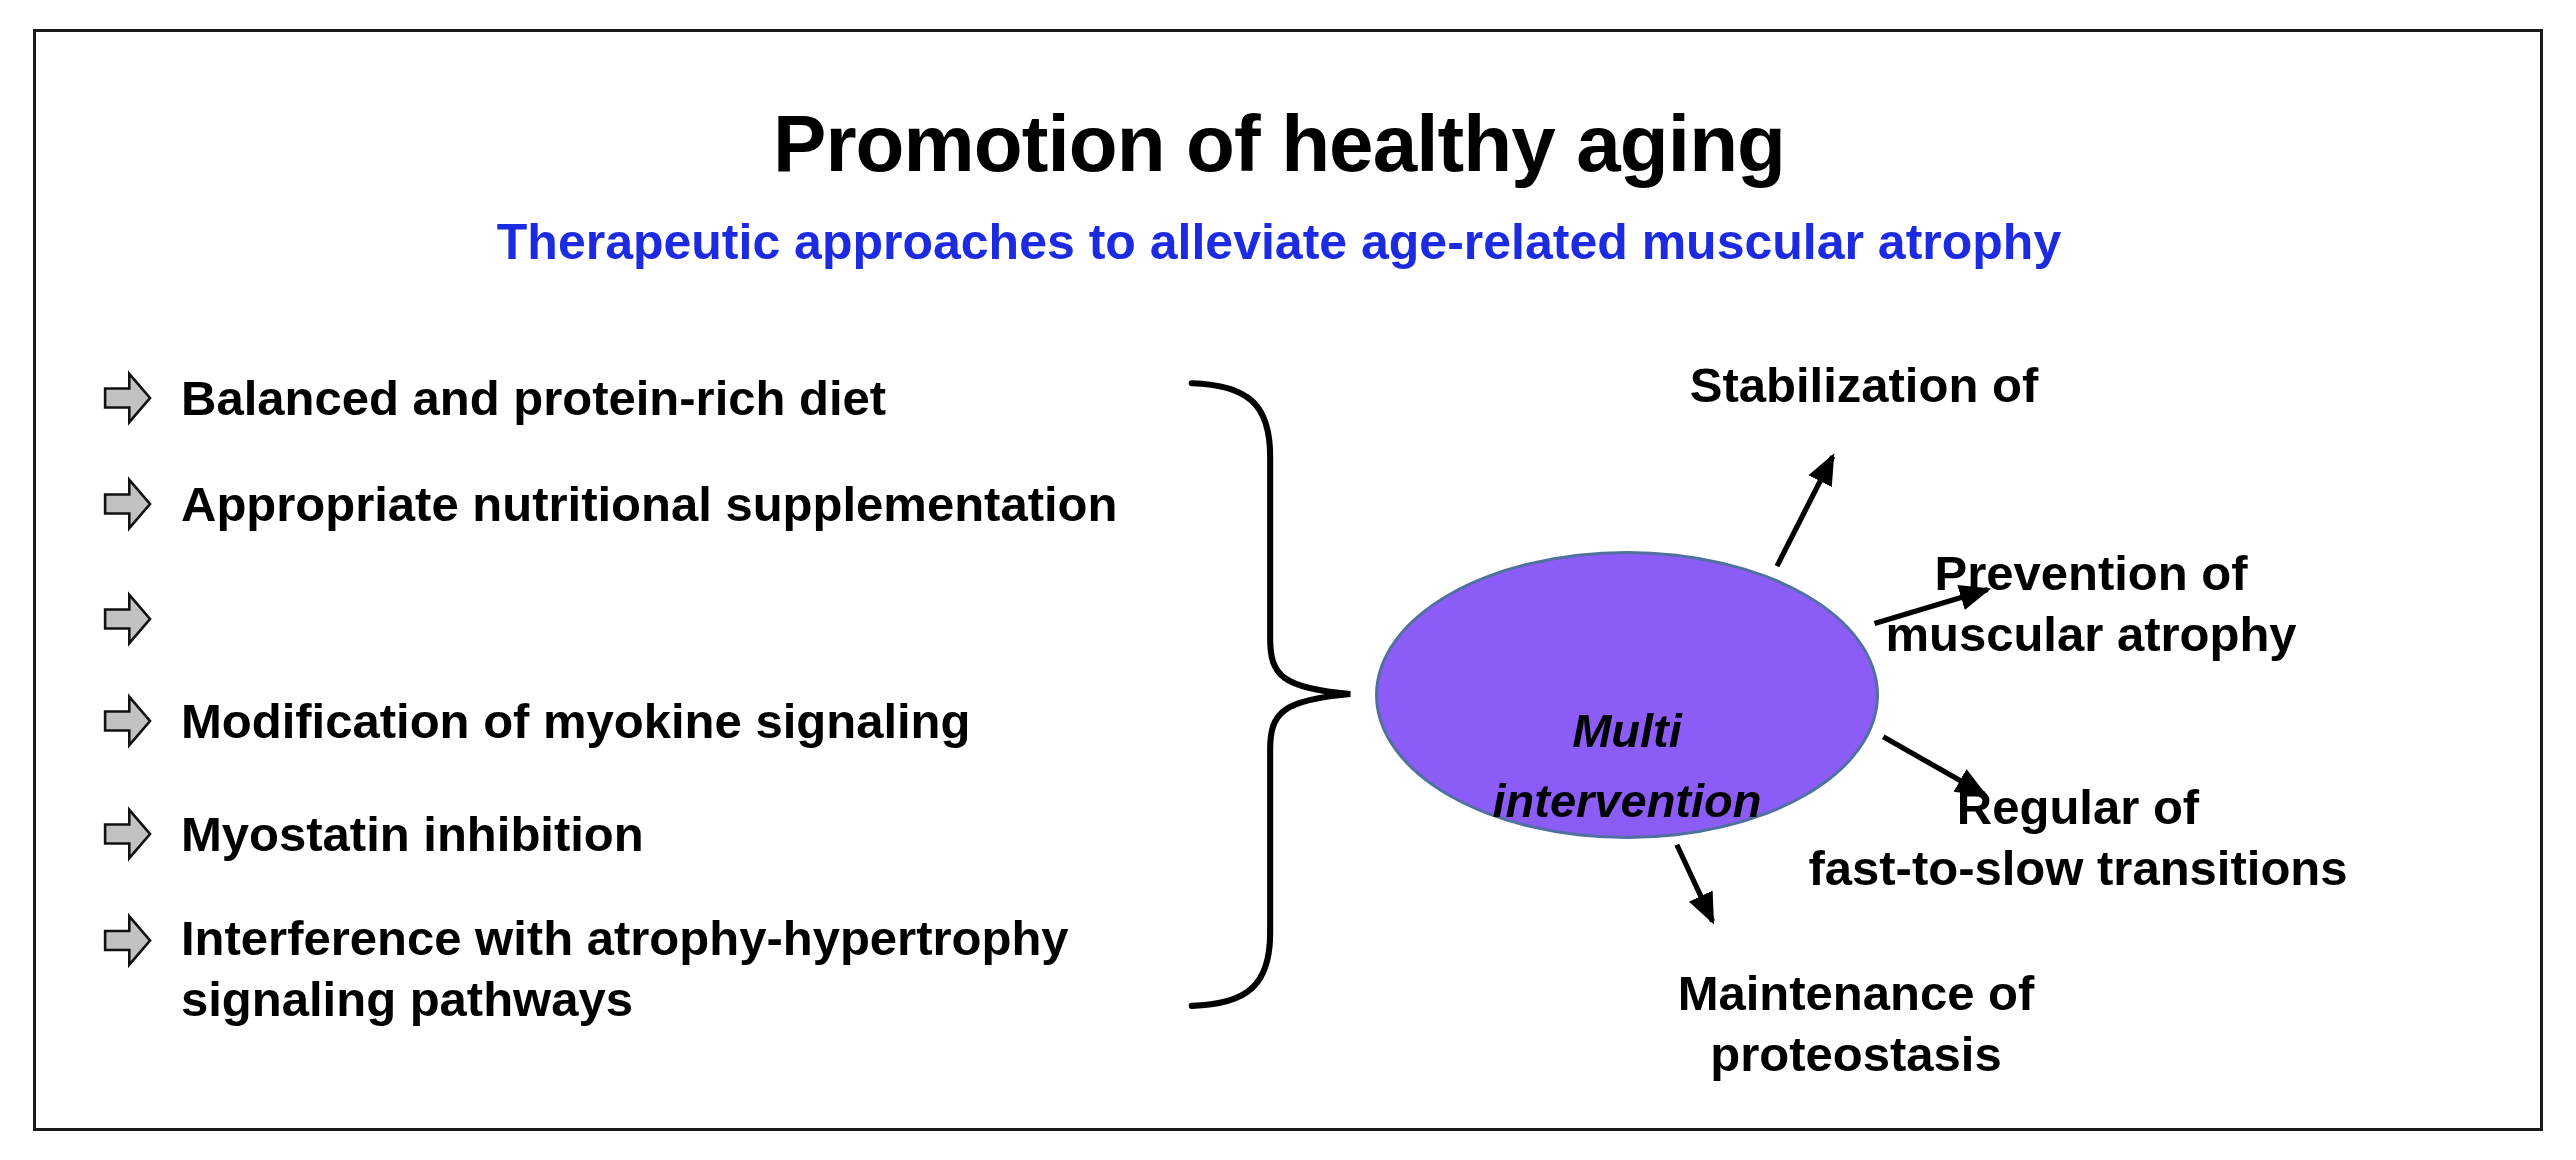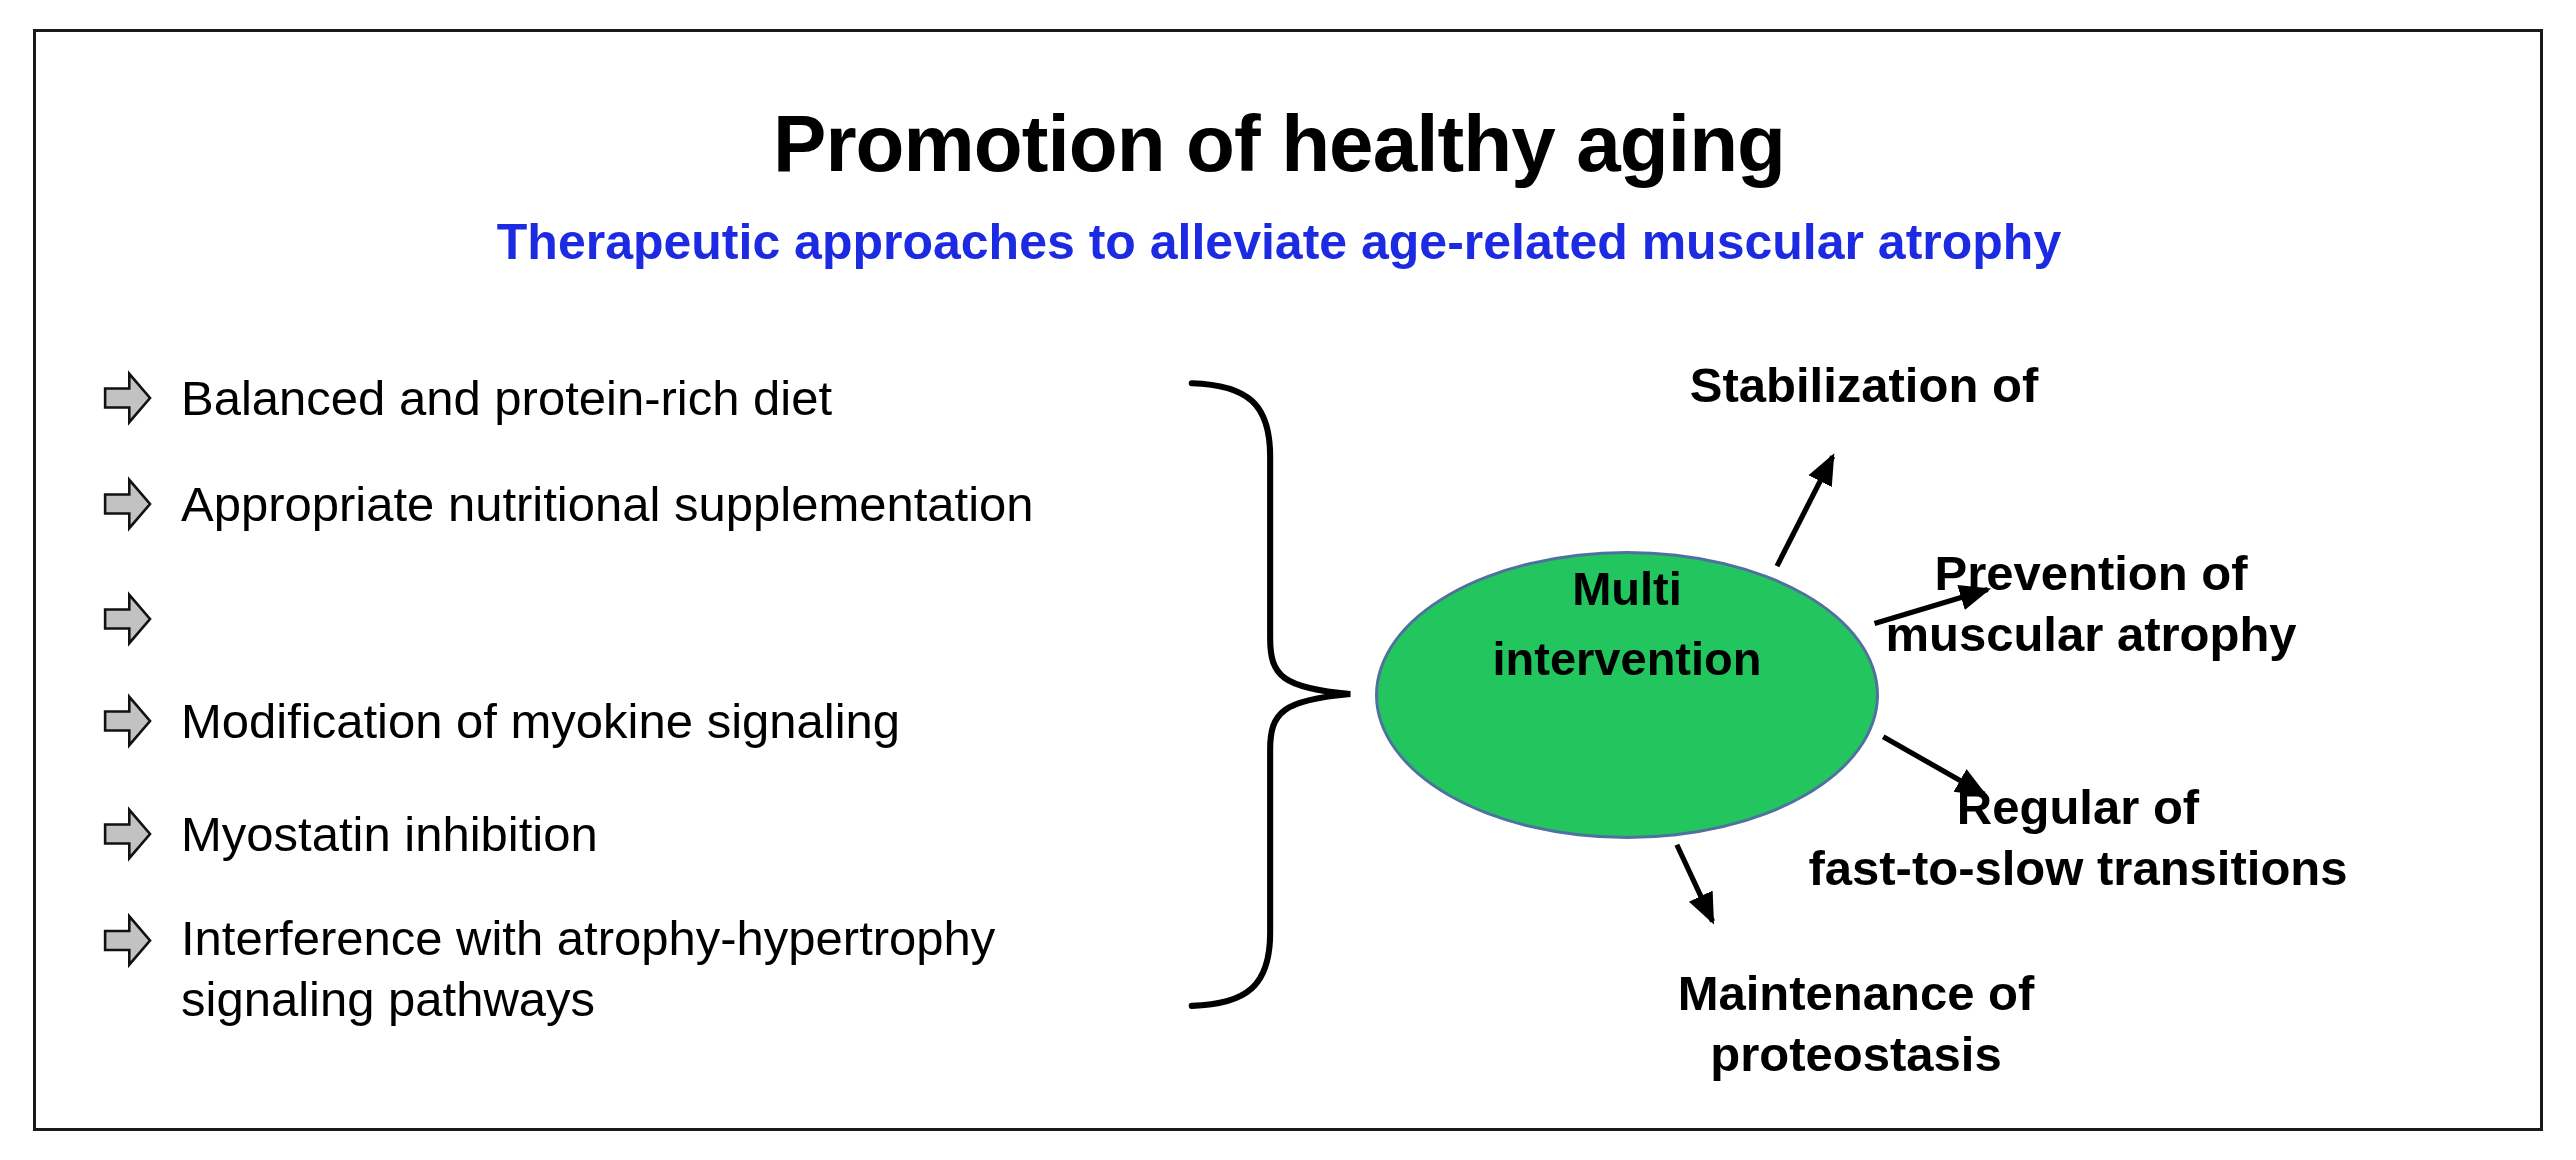--- a/index.html
+++ b/index.html
@@ -16,31 +16,31 @@
     font-size:80px; font-weight:bold; white-space:nowrap; letter-spacing:-0.9px;
   }
   .subtitle {
     position:absolute; left:1279px; top:213px; transform:translateX(-50%);
     font-size:50px; font-weight:bold; white-space:nowrap; color:#1c2be2;text-align:center;
   }
   .row {
     position:absolute; left:103px; transform:translateY(-50%);
     display:flex; align-items:center; gap:28px;
   }
-  .item-label { font-size:49px; font-weight:normal; line-height:61px; white-space:nowrap; }
+  .item-label { font-size:49px; font-weight:bold; line-height:61px; white-space:nowrap; }
   .item-label.wrap { white-space:normal; width:1019px; }
   .bullet { flex:0 0 auto; }
   .bullet.top { align-self:flex-start; margin-top:3.5px; }
   .overlay { position:absolute; left:0; top:0; pointer-events:none; }
   .overlay line { stroke:#000; stroke-width:6; }
   .overlay .brace { stroke:#000; stroke-width:7; fill:none; stroke-linecap:round; }
   .hub {
     position:absolute; left:1375px; top:551px; width:498px; height:282px;
-    background:#22c55e; border:3.5px solid #50719f; border-radius:50%;
-    display:flex; align-items:flex-start; justify-content:center; text-align:center;
+    background:#8b5cf6; border:3.5px solid #50719f; border-radius:50%;
+    display:flex; align-items:flex-end; justify-content:center; text-align:center;font-style:italic;
   }
   .hub-text { font-size:47px; font-weight:bold; line-height:70px; }
   .outcome {
     position:absolute; transform:translate(-50%,-50%); text-align:center;
     font-size:49px; font-weight:bold; line-height:61px; white-space:nowrap;
   }
 </style>
 </head>
 <body>
 

